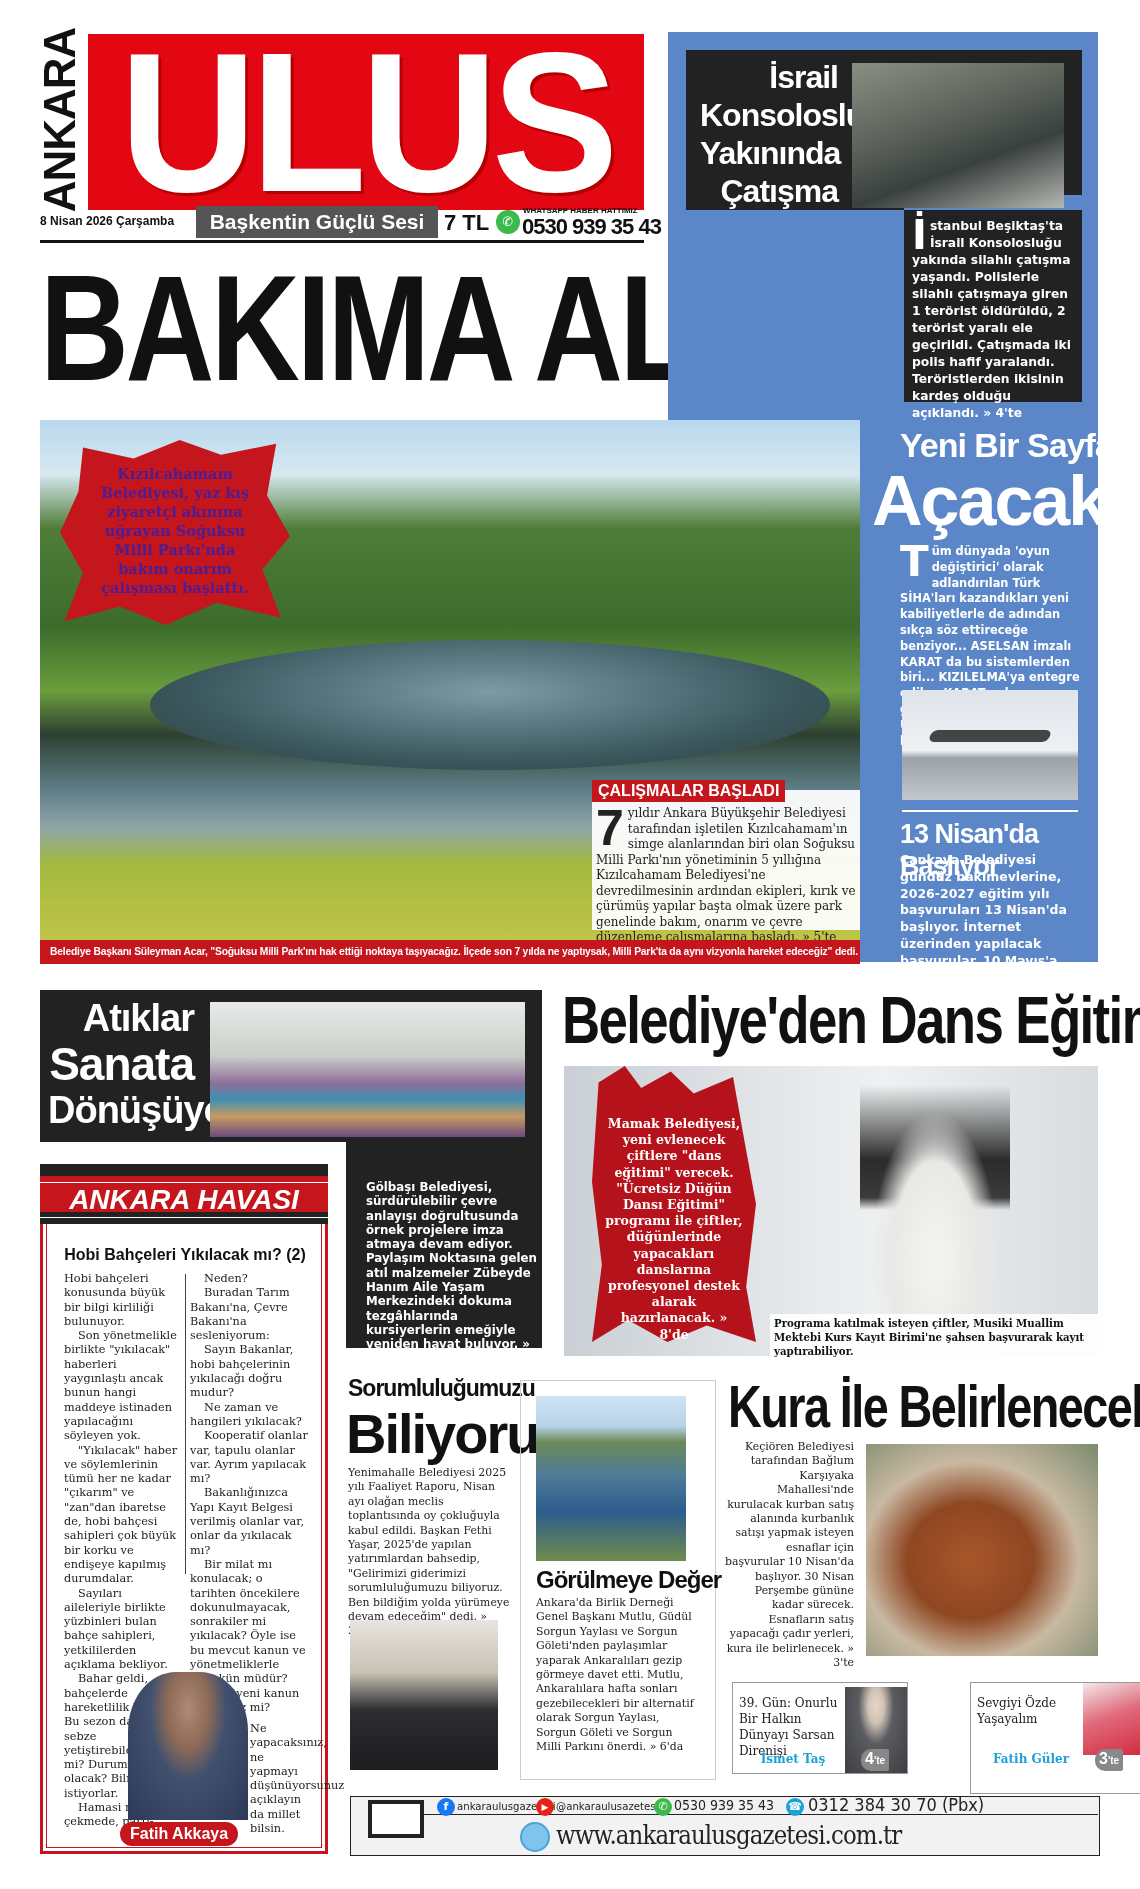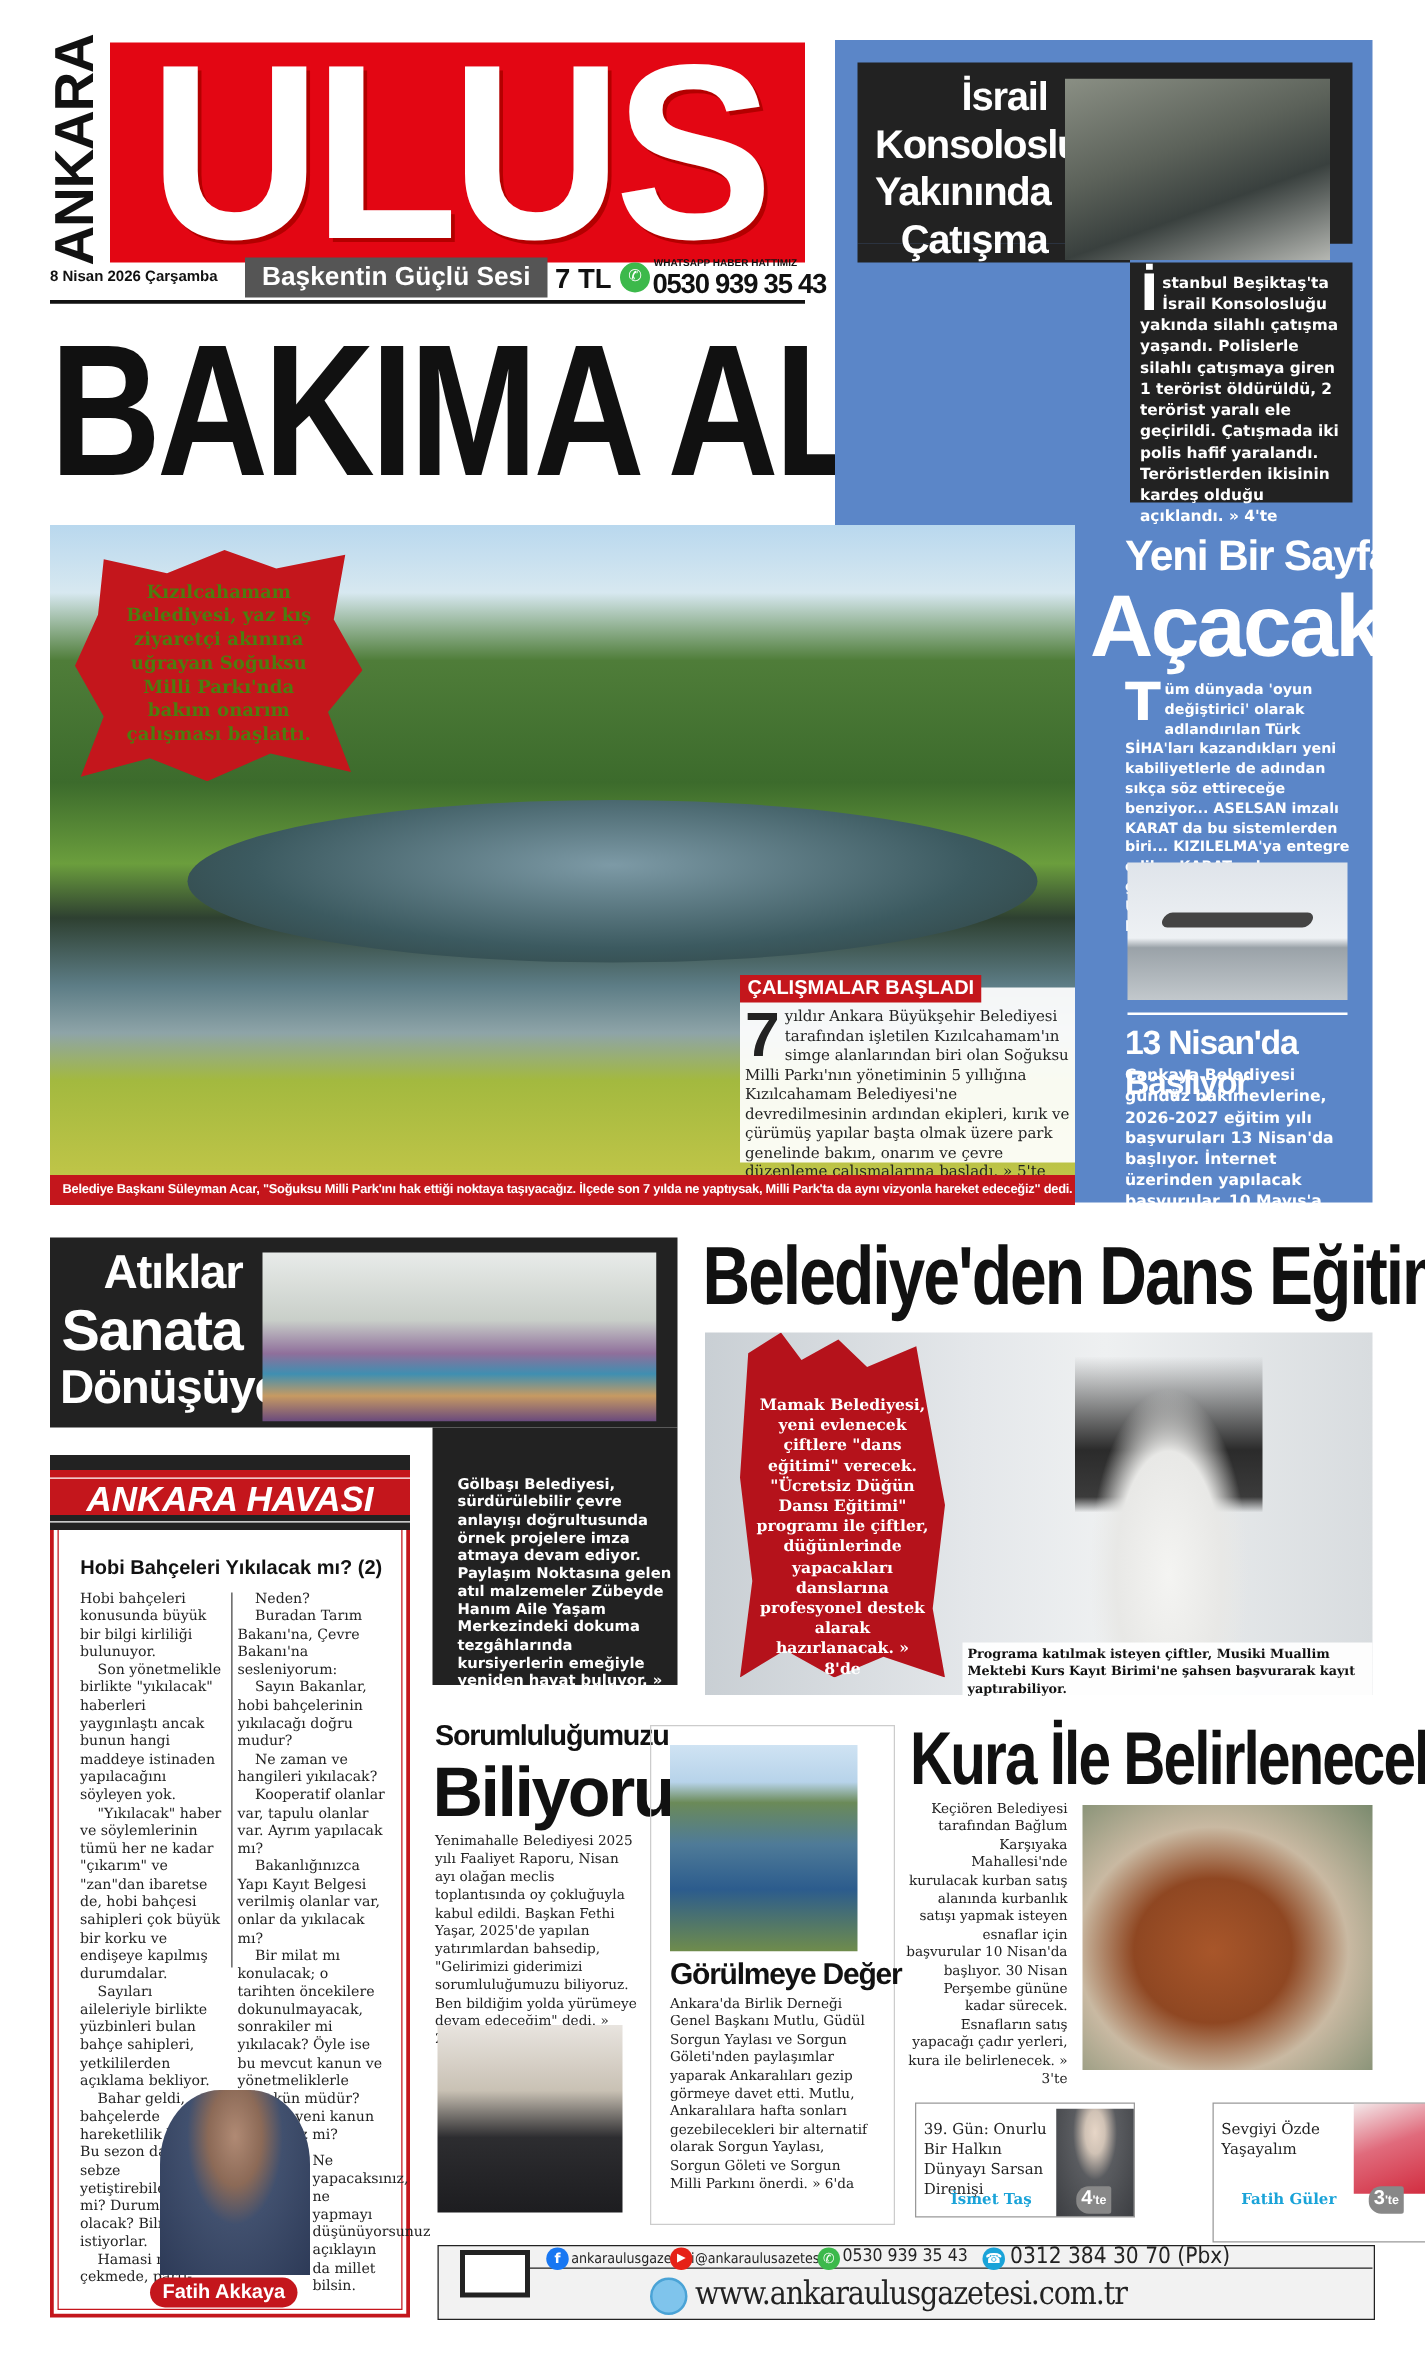--- a/index.html
+++ b/index.html
@@ -35,21 +35,21 @@
 #yeni-text .drop{float:left;font-size:42px;line-height:36px;margin-right:3px}
 #plane{left:902px;top:690px;width:176px;height:110px;background:linear-gradient(180deg,#dfe4ea 0%,#eef1f4 55%,#9aa2a8 62%,#c2c8cc 100%)}
 #plane-body{left:930px;top:730px;width:120px;height:12px;background:#444;border-radius:6px;transform:skewX(-20deg)}
 #nisan-rule{left:902px;top:810px;width:176px;height:2px;background:#fff}
 #nisan-title{left:900px;top:818px;color:#fff;font:bold 27px/32px "Liberation Sans",sans-serif;letter-spacing:-1px}
 #nisan-text{left:900px;top:852px;width:180px;color:#fff;font:bold 12.5px/16.8px "DejaVu Sans",sans-serif}
 
 #mainphoto{left:40px;top:420px;width:820px;height:542px;background:linear-gradient(180deg,#b9d8ee 0%,#d7e8f0 10%,#4f7d39 20%,#3c6b2c 38%,#6b9e3d 50%,#2e4031 58%,#5d7d86 68%,#8ea4a8 75%,#a3b93f 82%,#c7c84a 100%)}
 #lake{left:150px;top:640px;width:680px;height:130px;border-radius:50%;background:radial-gradient(ellipse at 50% 40%,#7d9aa6 0%,#3c5a60 60%,#2c3d3a 100%)}
 #burst{left:60px;top:440px;width:230px;height:185px;background:#c4161c;clip-path:polygon(10% 4%,32% 10%,52% 0%,70% 8%,94% 2%,90% 30%,100% 52%,88% 70%,96% 96%,68% 88%,46% 100%,26% 90%,2% 98%,10% 72%,0% 50%,8% 28%)}
-#burst-text{left:92px;top:464px;width:166px;text-align:center;color:#4d7c0f;font:bold 14.5px/19px "DejaVu Serif",serif}
+#burst-text{left:92px;top:464px;width:166px;text-align:center;color:#4c1d95;font:bold 14.5px/19px "DejaVu Serif",serif}
 #calis-box{left:592px;top:790px;width:268px;height:140px;background:rgba(255,255,255,.93)}
 #calis-tag{left:592px;top:780px;background:#c4161c;color:#fff;font:bold 16px/22px "Liberation Sans",sans-serif;padding:0 6px}
 #calis-text{left:596px;top:806px;width:260px;font:12px/15.5px "DejaVu Serif",serif;color:#222}
 #calis-text .drop{float:left;font:bold 50px/44px "Liberation Sans",sans-serif;margin-right:4px}
 #quote-bar{left:40px;top:940px;width:820px;height:24px;background:#c4161c;color:#fff;font:bold 10.3px/24px "Liberation Sans",sans-serif;padding-left:10px;white-space:nowrap;letter-spacing:-.2px}
 
 #atik-box{left:40px;top:990px;width:502px;height:152px;background:#222}
 #atik-title{left:48px;top:996px;width:146px;text-align:right;color:#fff;font:bold 38px/44px "Liberation Sans",sans-serif;letter-spacing:-1px}
 #atik-title .big{font-size:46px;line-height:48px}
 #atik-photo{left:210px;top:1002px;width:315px;height:135px;background:linear-gradient(180deg,#e8ebe9 0%,#c9cfc9 40%,#8f6f9b 60%,#3f8fb1 72%,#c79a62 85%,#6a4a7d 100%)}

